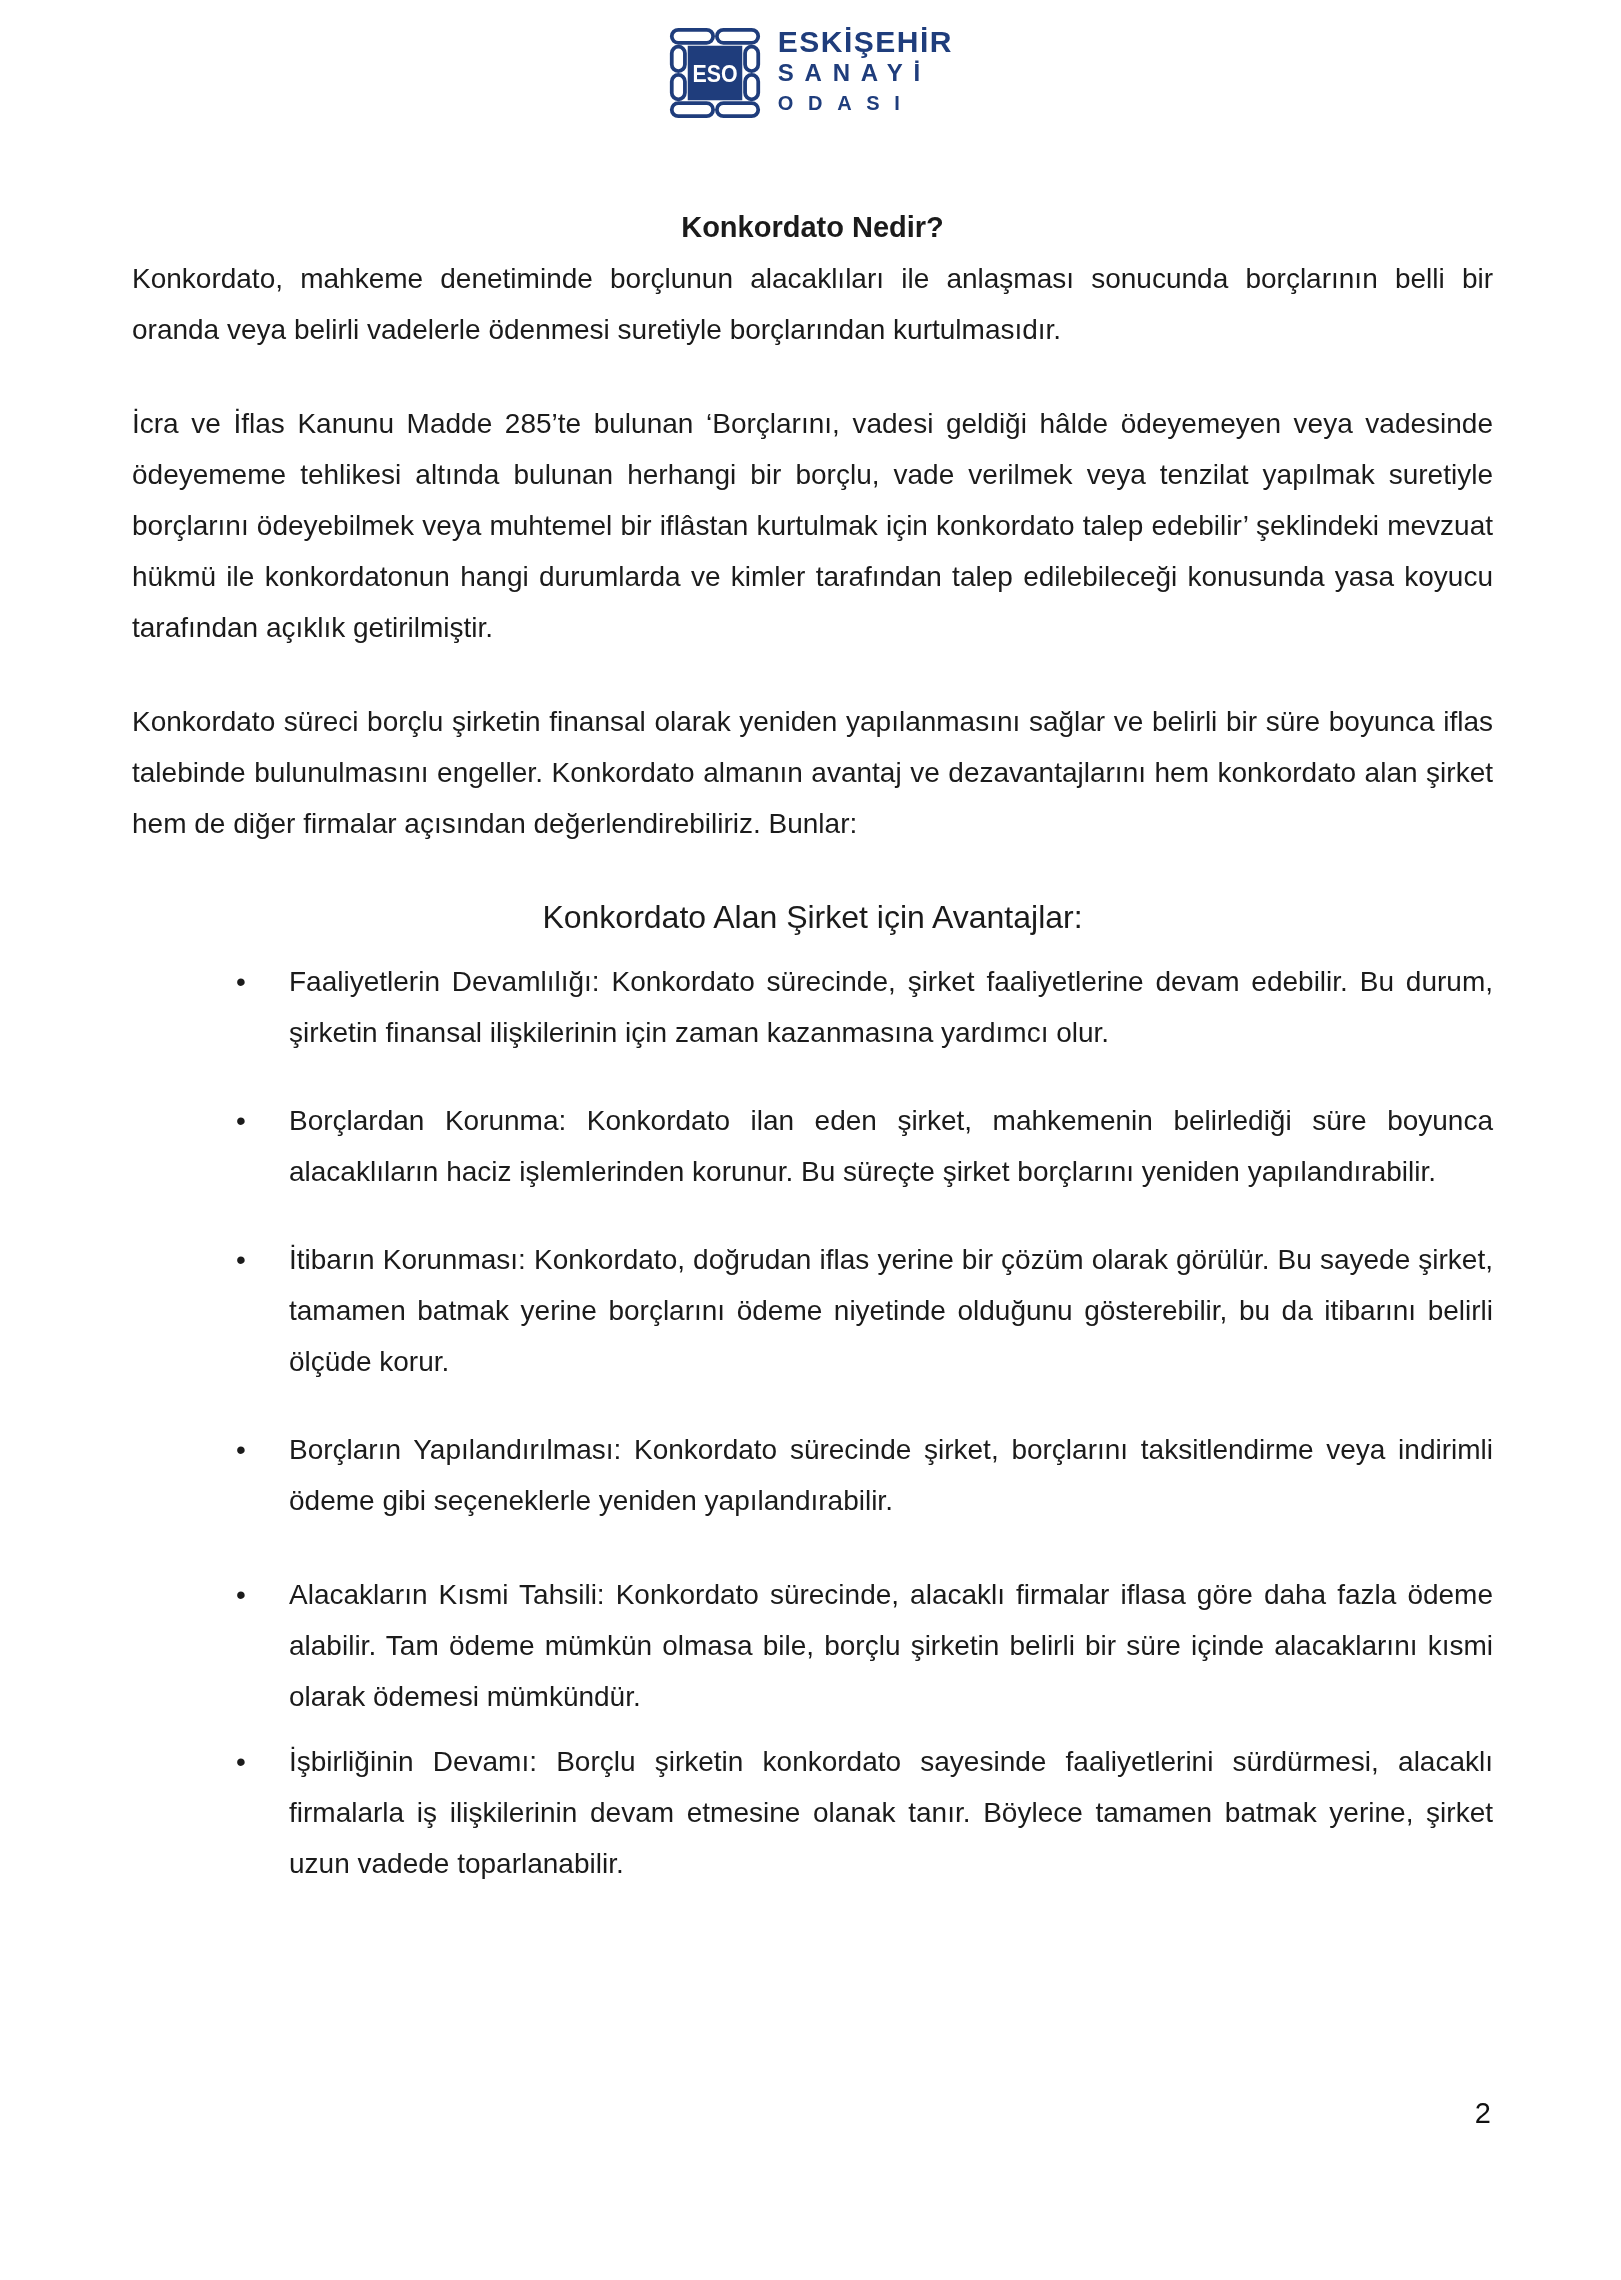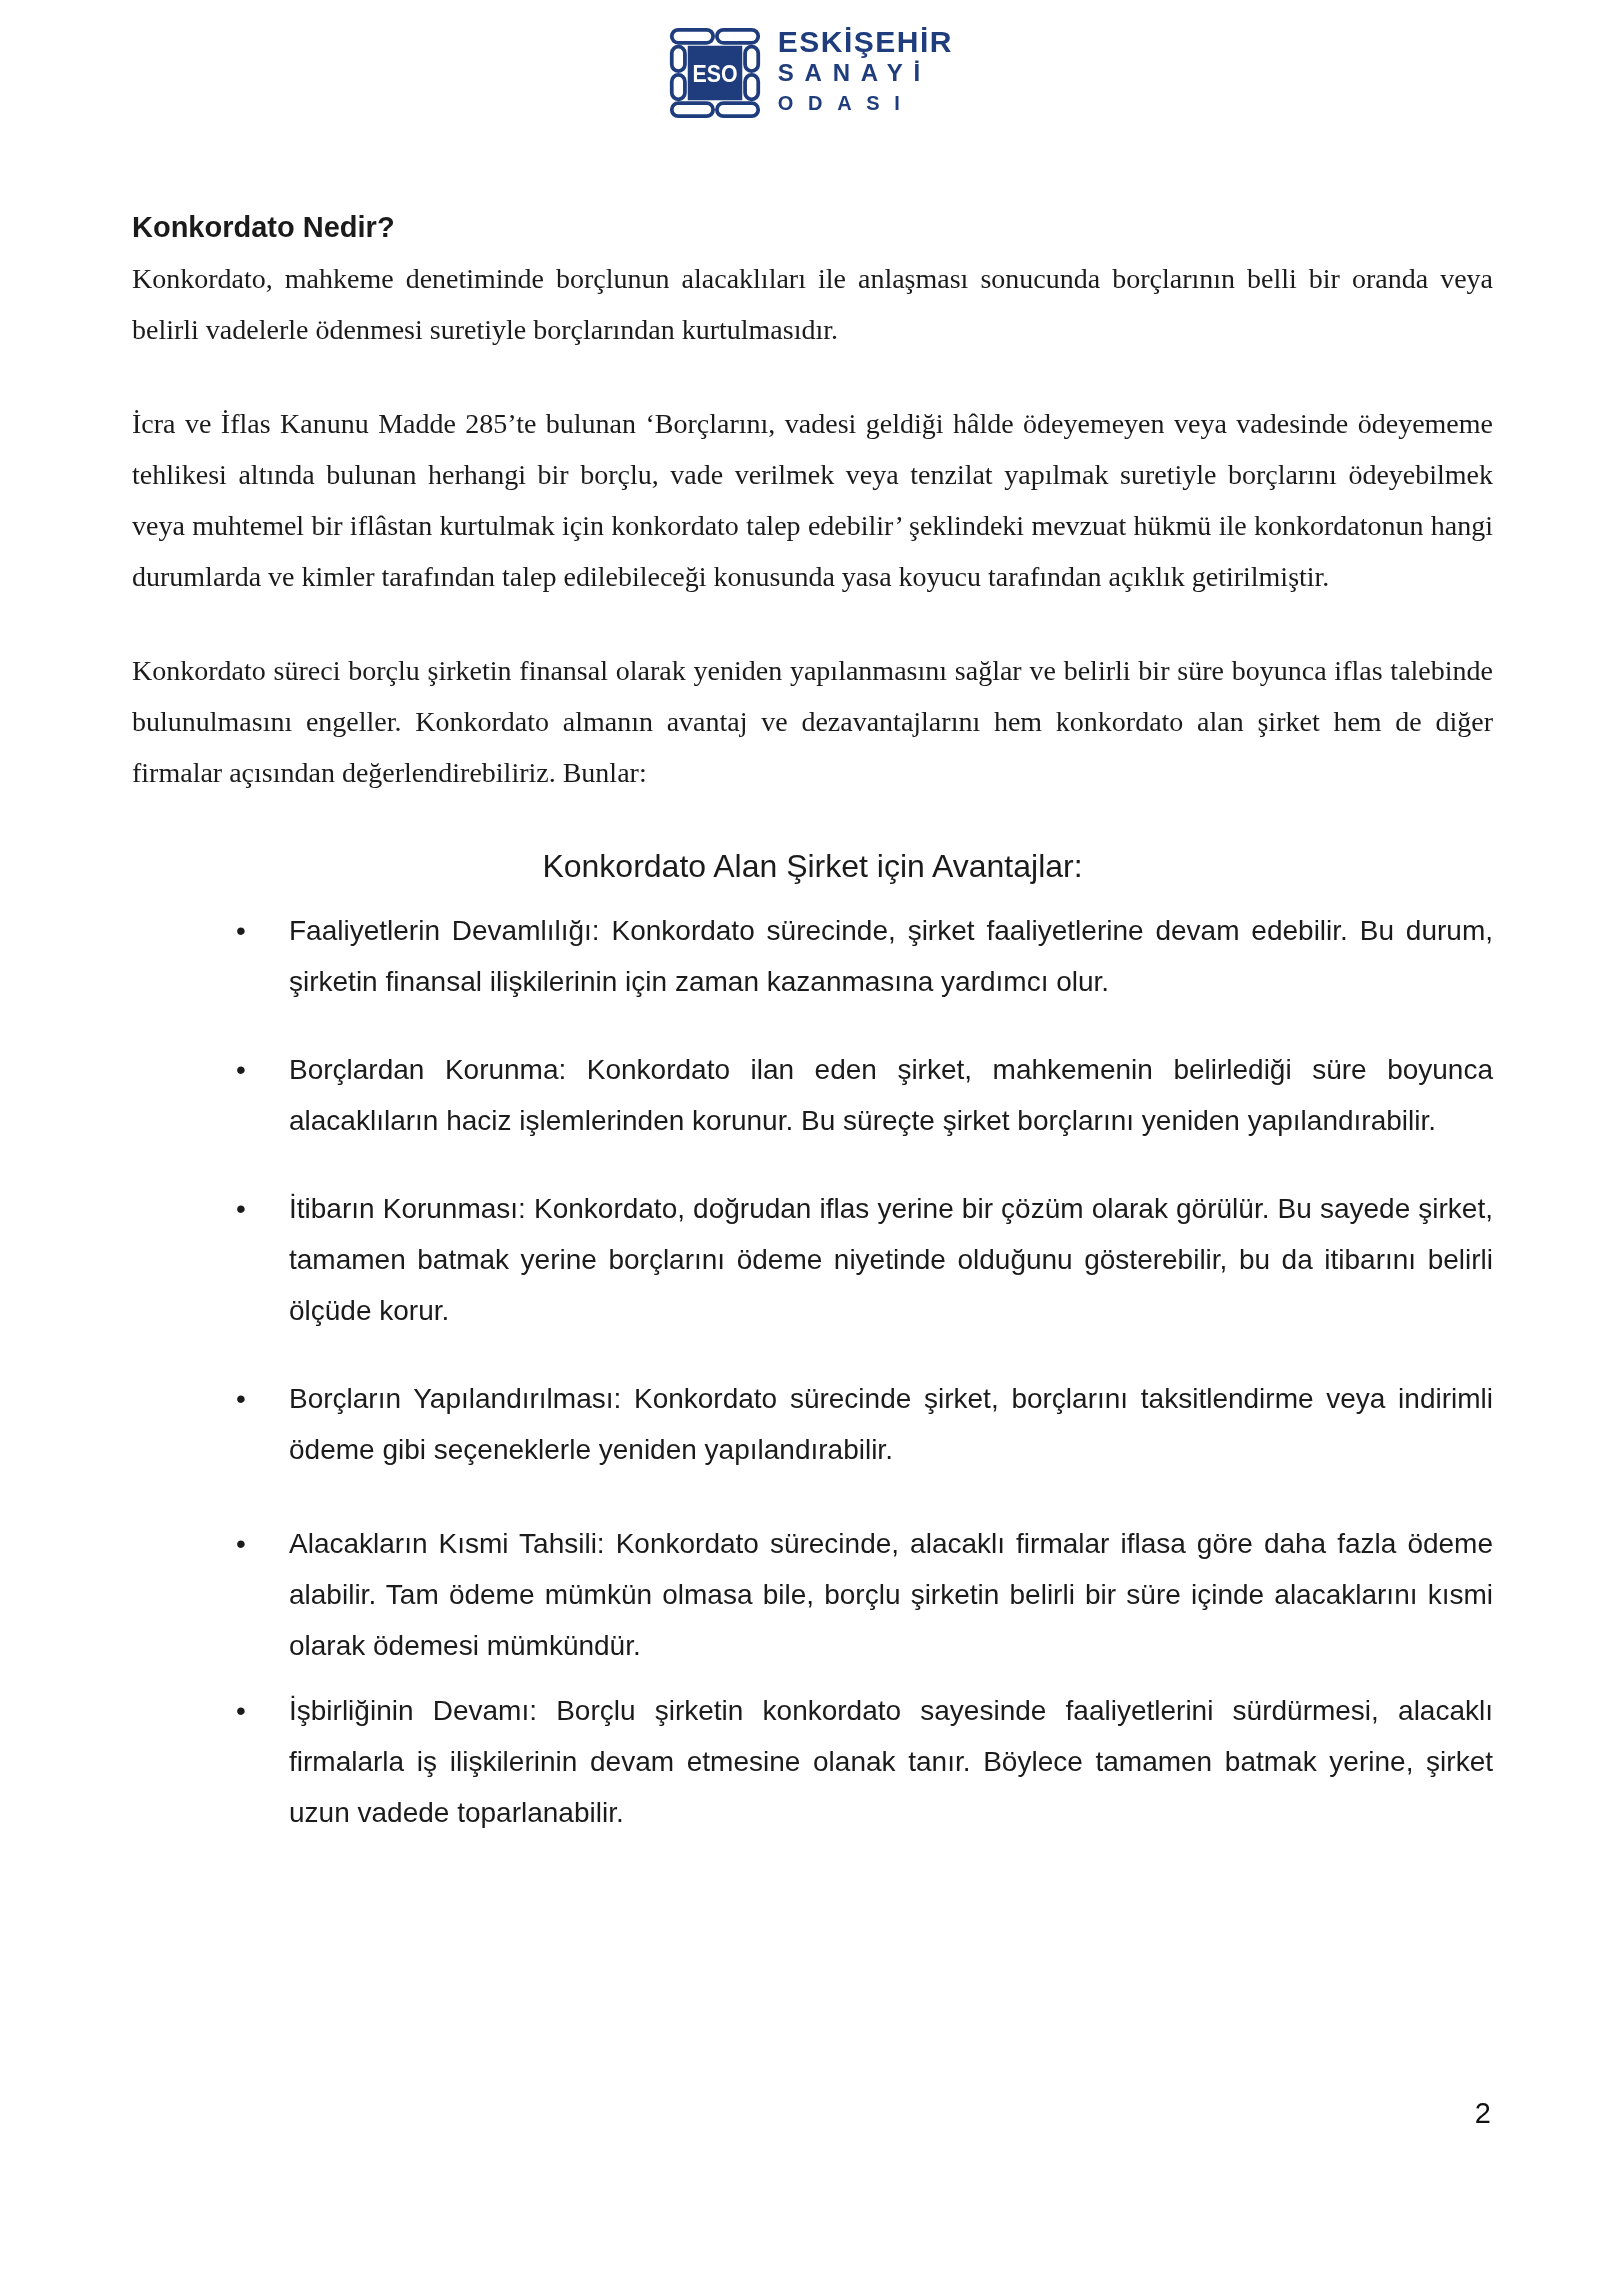--- a/index.html
+++ b/index.html
@@ -11,22 +11,22 @@
   }
   
   .logo-row{display:flex;justify-content:center;align-items:center;gap:15.7px;padding-top:25.5px;height:94px;}
   .logo-mark{width:94px;height:94px;flex:0 0 auto;display:block;}
   .logo-text{color:var(--brand);font-weight:bold;white-space:nowrap;}
   .lt1{font-size:30px;line-height:31px;letter-spacing:1.5px;}
   .lt2{font-size:24px;line-height:31px;letter-spacing:10.8px;}
   .lt3{font-size:20px;line-height:31px;letter-spacing:14.7px;}
   
   .content{margin:82px 128px 0 132px;font-size:28px;line-height:51px;text-align:justify;text-justify:inter-word;}
-  .title{font-size:29px;font-weight:bold;margin:0;line-height:51px;text-align:left;}
-  .content p{margin:0 0 43px 0;font-family:Liberation Serif, serif;}
+  .title{font-size:29px;font-weight:bold;margin:0;line-height:51px;text-align:center;}
+  .content p{margin:0 0 43px 0;}
   .section-heading{font-size:32px;font-weight:normal;margin:0 0 13.7px 0;line-height:51px;text-align:center;}
   ul.bullets{list-style:none;margin:0;padding:0;}
   .bullets li{position:relative;padding-left:157px;text-align:justify;}
   .list-roomy li{margin-bottom:37px;}
   .list-roomy li:last-child{margin-bottom:43px;}
   .list-tight li{margin-bottom:13.7px;}
   .list-tight li:last-child{margin-bottom:0;}
   .bullet{position:absolute;left:104px;top:0;font-size:28px;line-height:51px;}
   .page-number{position:absolute;top:2096px;right:130px;font-size:29px;line-height:35px;color:#111;}
 </style>

